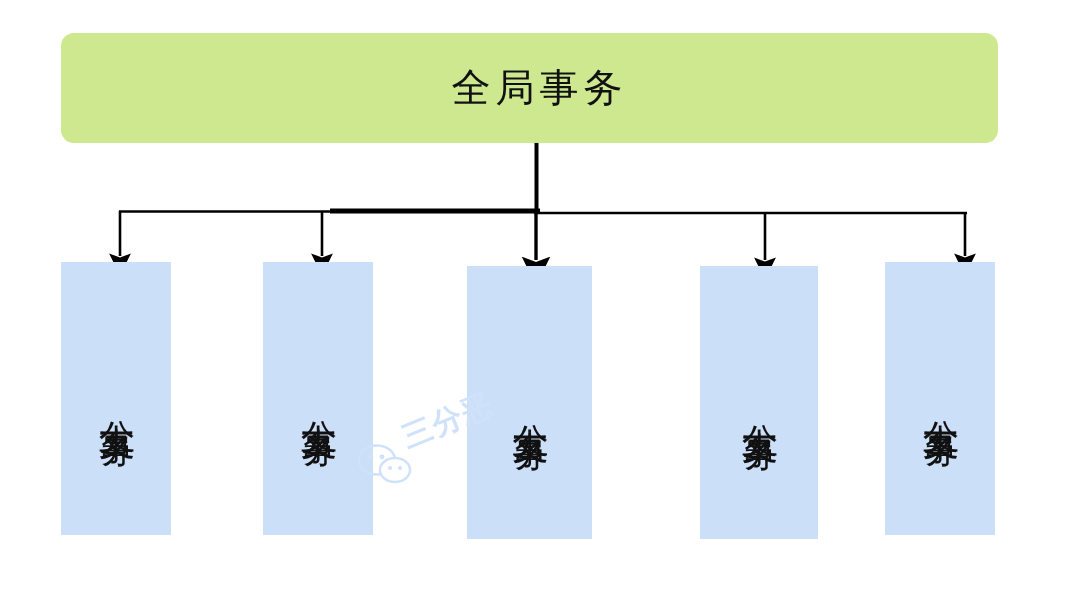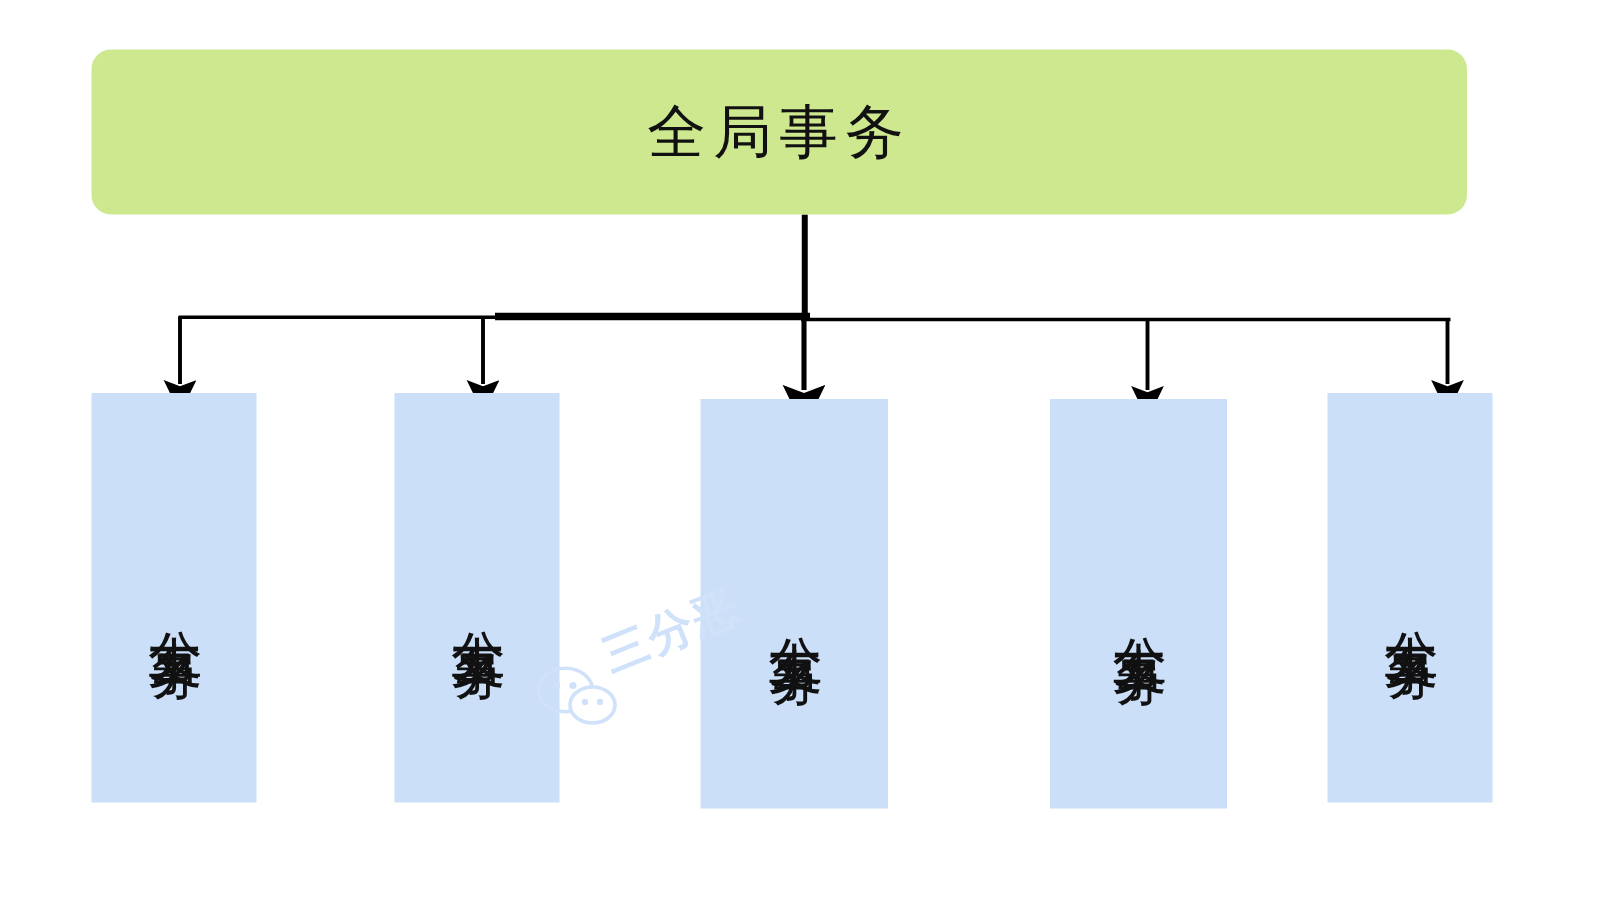--- a/index.html
+++ b/index.html
@@ -55,20 +55,21 @@
     left: 61px;
     top: 33px;
     width: 917px;
     height: 110px;
     background: #cde88f;
     border-radius: 13px;
     display: flex;
     align-items: center;
     justify-content: center;
     z-index: 2;
+    padding-left: 20px;
   }
   .root-label {
     font-size: 39px;
     color: #111111;
     letter-spacing: 5px;
     font-family: "Liberation Serif", "DejaVu Serif", serif;
     font-weight: 500;
     white-space: nowrap;
   }
   

